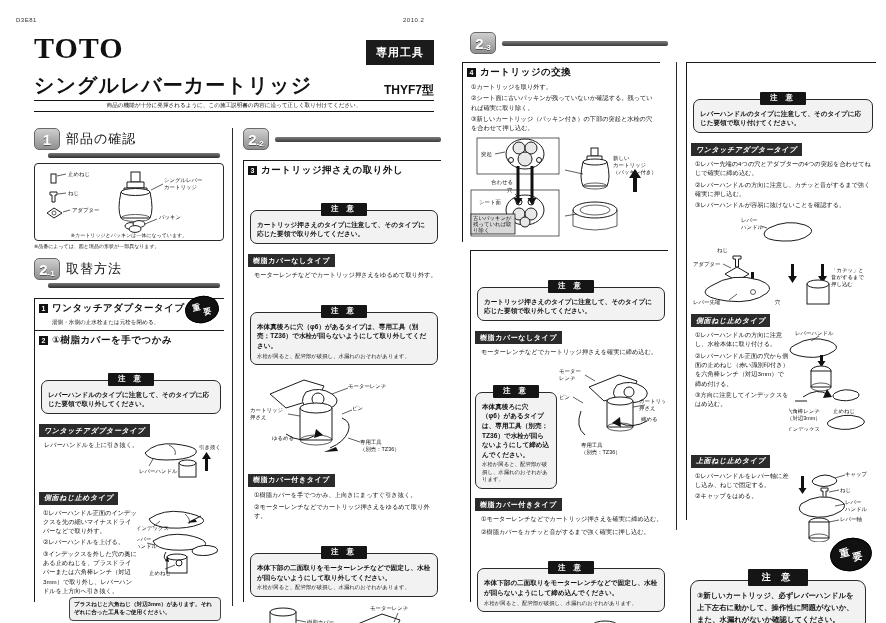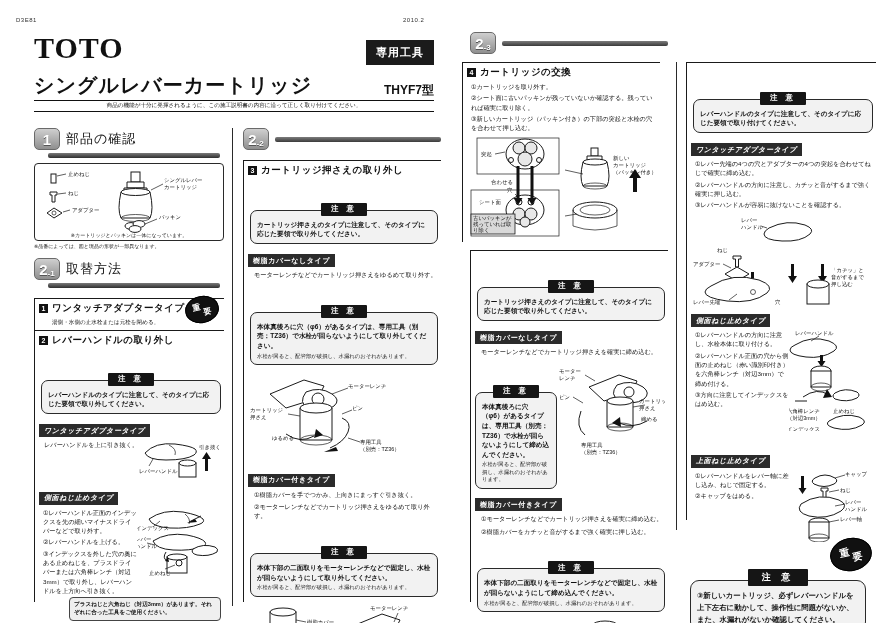--- a/index.html
+++ b/index.html
@@ -191,21 +191,21 @@
     <div class="body-text sm" style="margin:3px 0 0 13px;">湯側・水側の止水栓または元栓を閉める。</div>
   </div>
   <div class="seal" style="position:absolute; left:185px; top:296px;">
     <span class="a">重</span>
       <span class="b">要</span>
   </div>
 
   <div style="position:absolute; left:34px; top:330px; width:190px; border-top:1.2px solid #1a1a1a; border-left:1.2px solid #1a1a1a; padding:3px 3px 4px 4px; height:272px;">
     <div class="substep">
       <div class="sq">2</div>
-      <div class="substep-title">レバーハンドルの取り外し</div>
+      <div class="substep-title">①樹脂カバーを手でつかみ</div>
     </div>
 
     <div class="caution-wrap" style="margin-left:2px;">
       <div style="text-align:center;">
         <span class="caution-tab">注 意</span>
       </div>
       <div class="caution-box">
         <div class="caution-text pad">レバーハンドルのタイプに注意して、そのタイプに応じた要領で取り外してください。</div>
       </div>
     </div>

